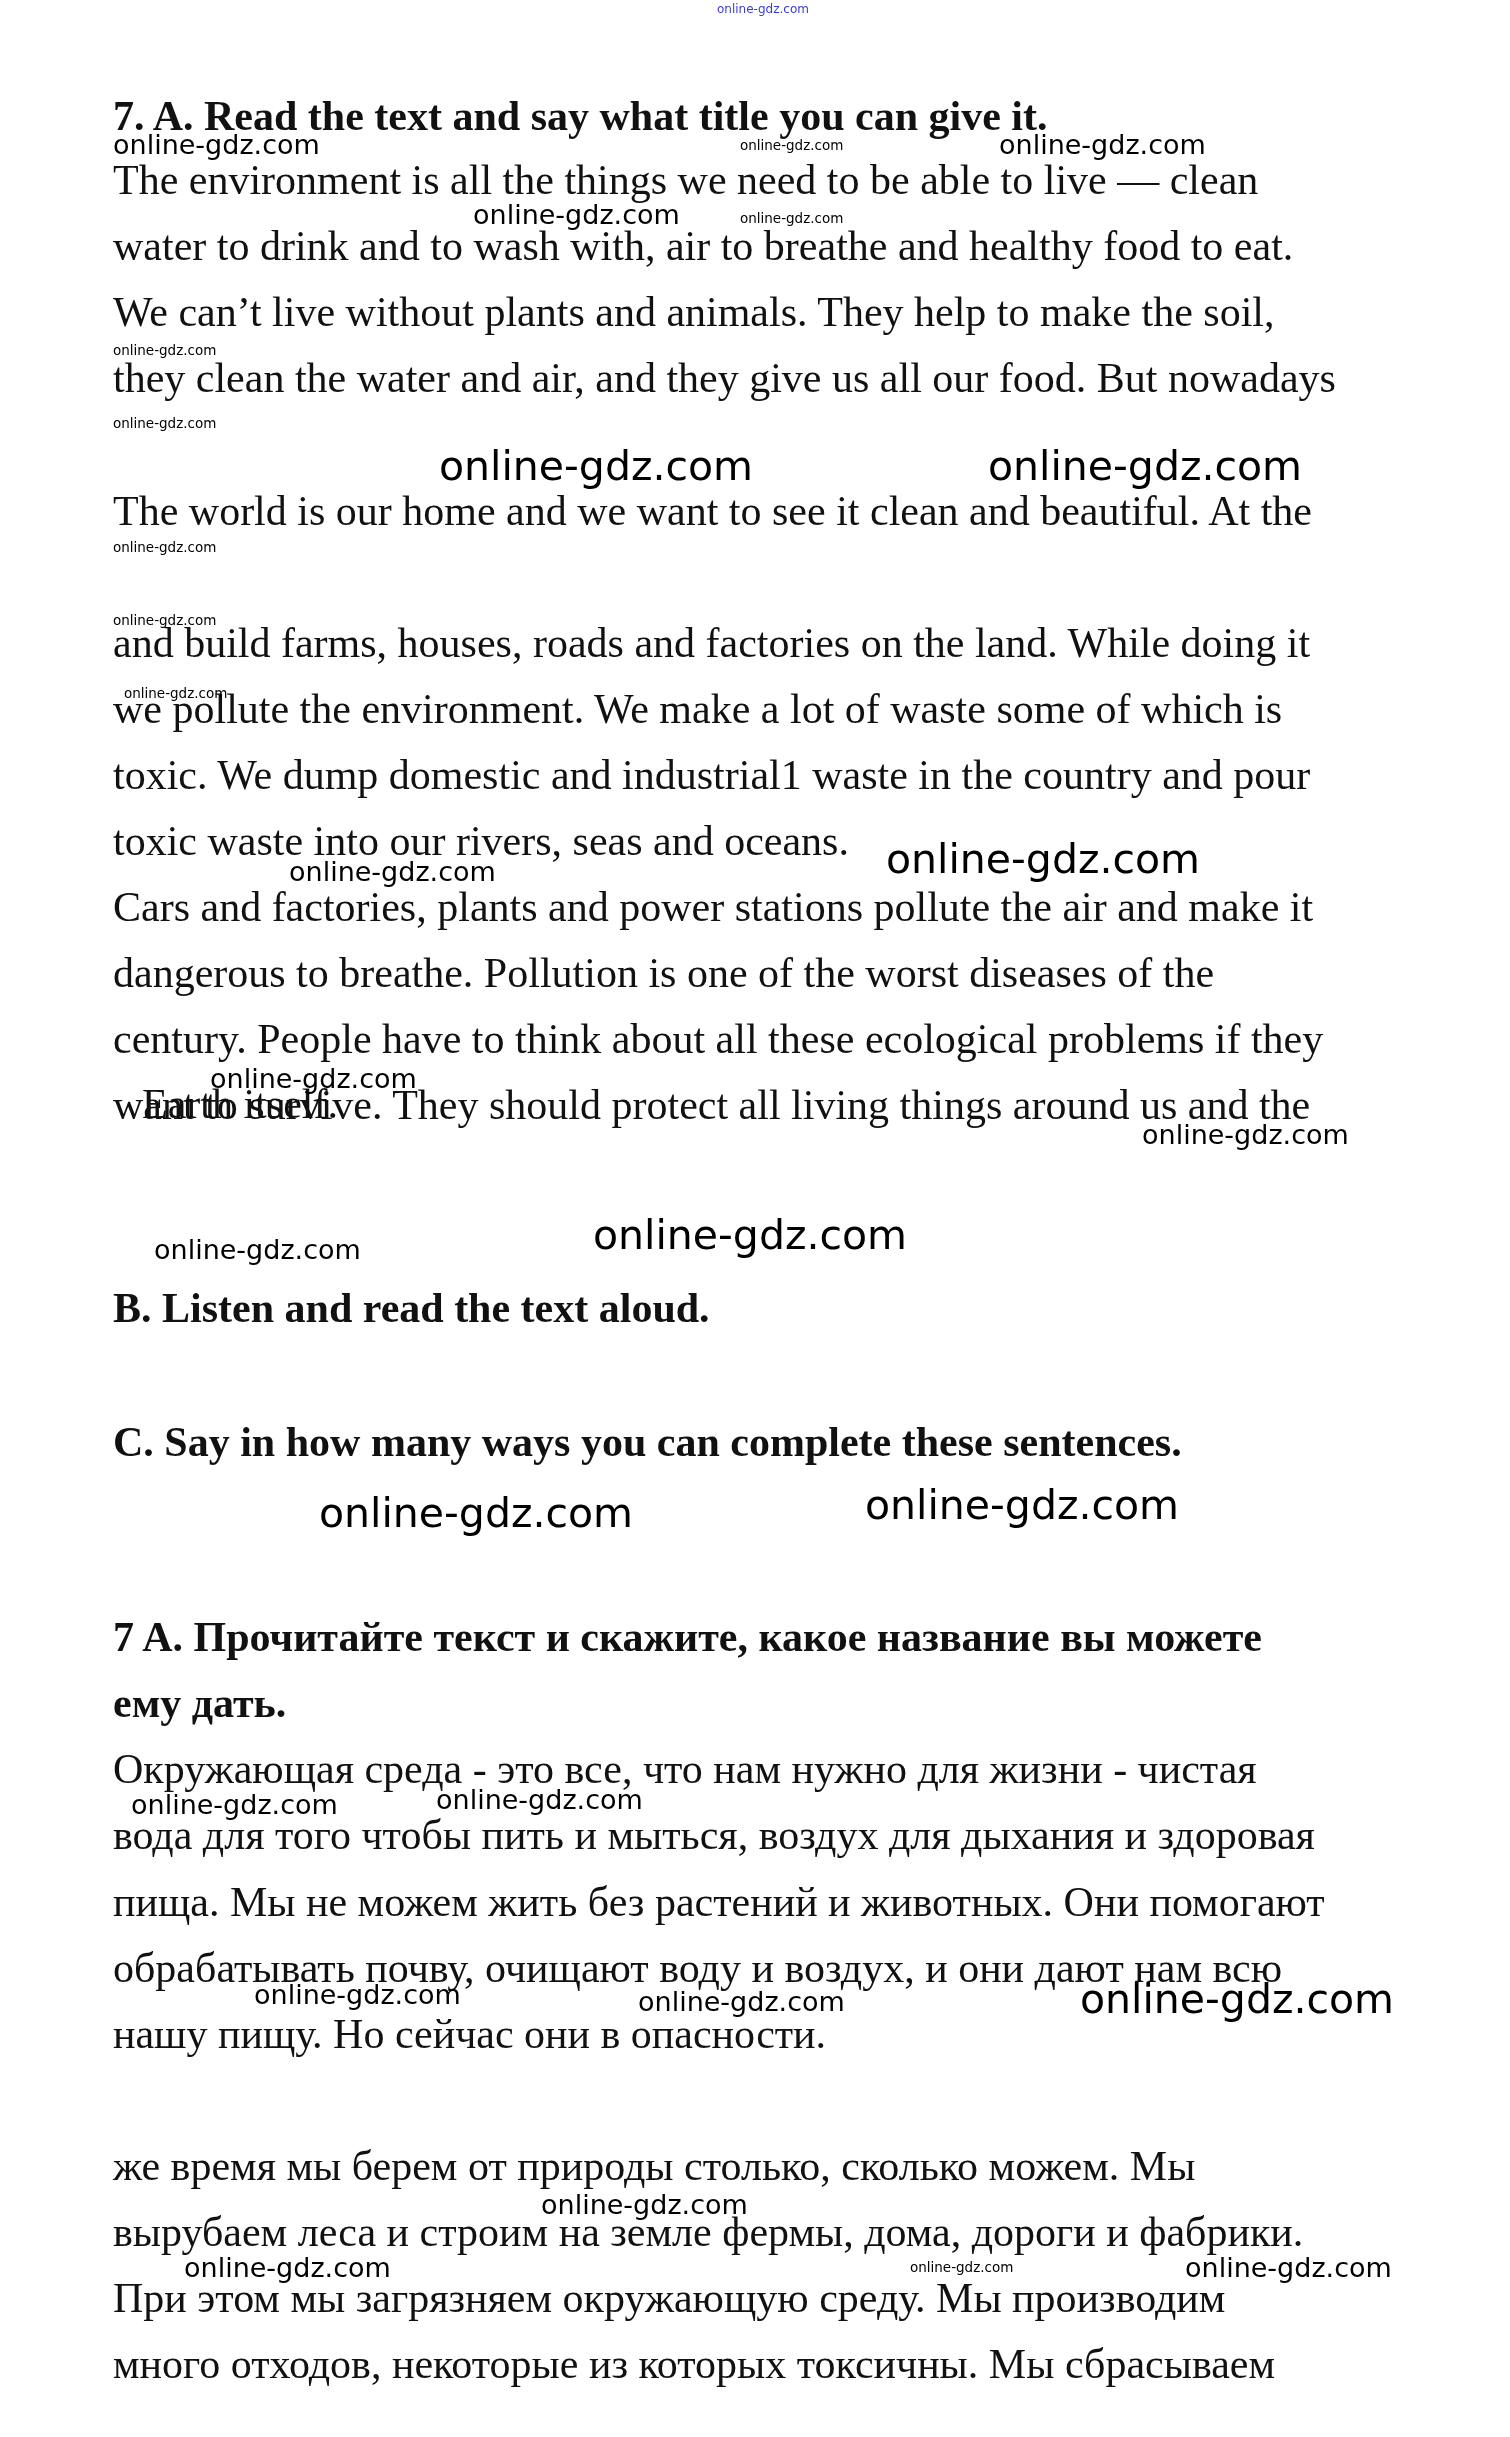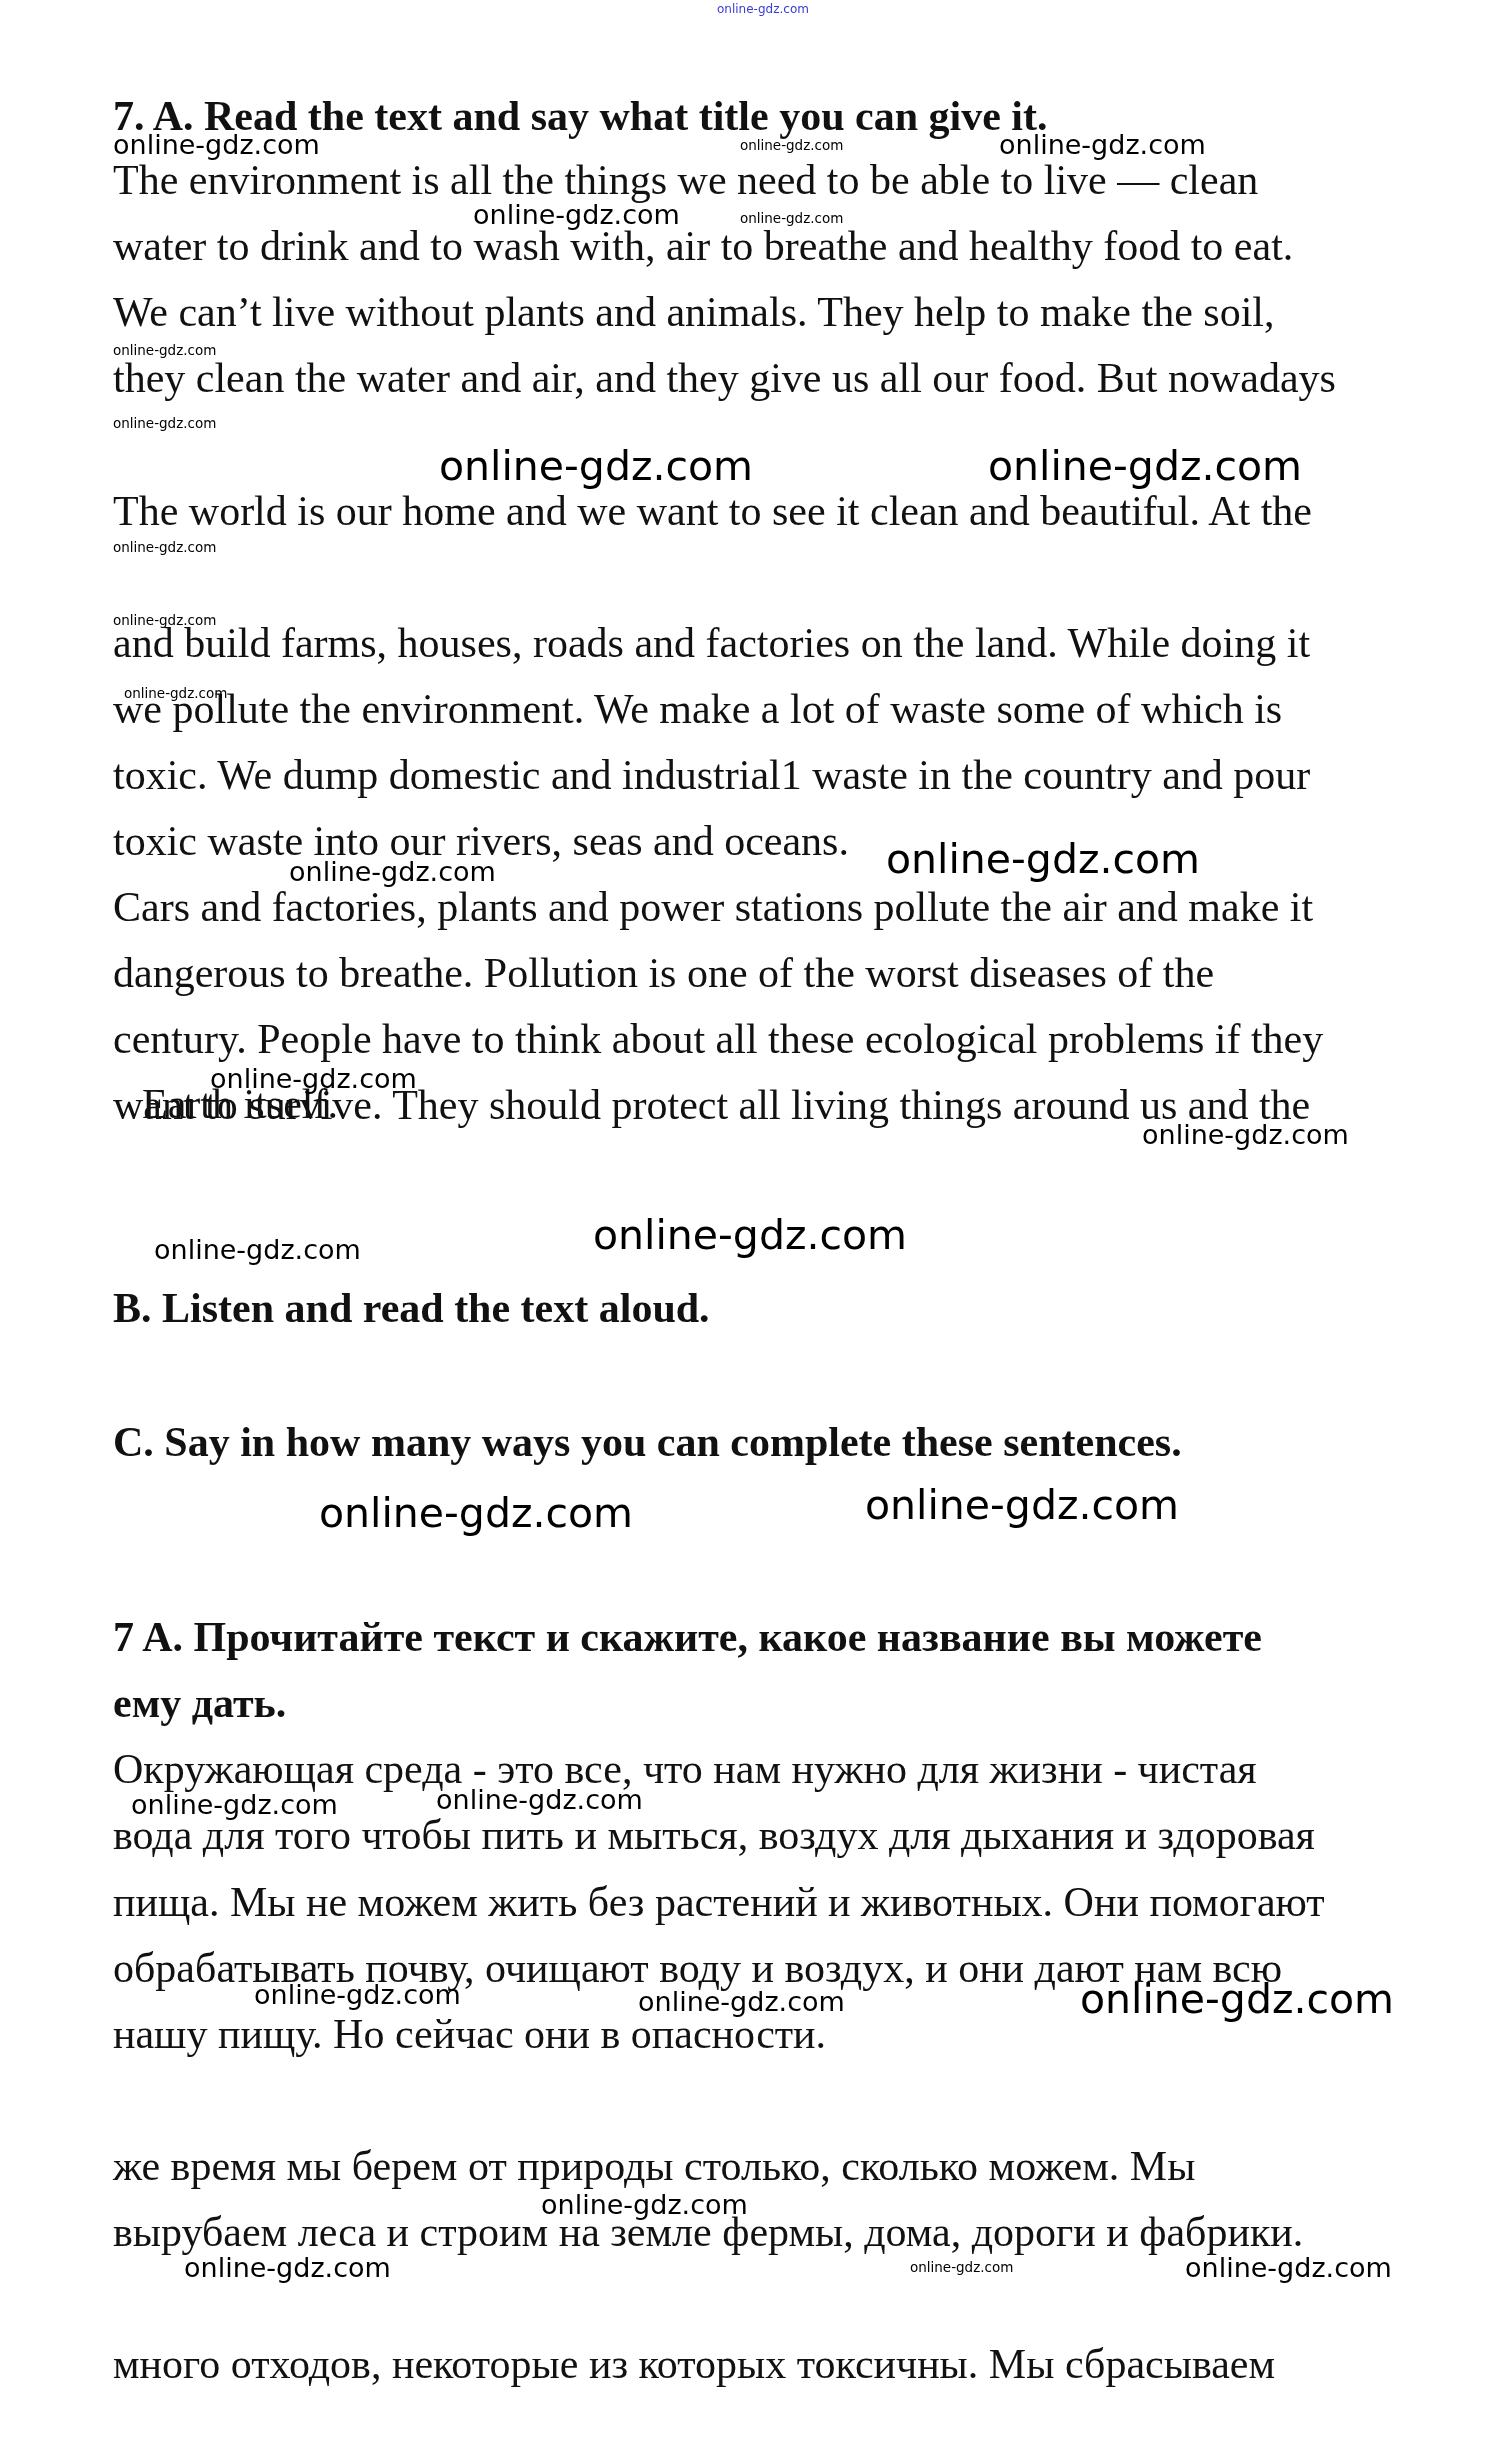--- a/index.html
+++ b/index.html
@@ -49,20 +49,21 @@
   <div class="line bold" style="top:1613px;">7 A. Прочитайте текст и скажите, какое название вы можете</div>
   <div class="line bold" style="top:1679px;">ему дать.</div>
 
   <div class="line" style="top:1745px;">Окружающая среда - это все, что нам нужно для жизни - чистая</div>
   <div class="line" style="top:1811px;">вода для того чтобы пить и мыться, воздух для дыхания и здоровая</div>
   <div class="line" style="top:1878px;">пища. Мы не можем жить без растений и животных. Они помогают</div>
   <div class="line" style="top:1944px;">обрабатывать почву, очищают воду и воздух, и они дают нам всю</div>
   <div class="line" style="top:2010px;">нашу пищу. Но сейчас они в опасности.</div>
   <div class="line" style="top:2142px;">же время мы берем от природы столько, сколько можем. Мы</div>
   <div class="line" style="top:2208px;">вырубаем леса и строим на земле фермы, дома, дороги и фабрики.</div>
+  <div class="line" style="top:2274px;">При этом мы загрязняем окружающую среду. Мы производим</div>
   <div class="line" style="top:2340px;">много отходов, некоторые из которых токсичны. Мы сбрасываем</div>
 
   <div class="wm m" style="left:113px;top:129px;">online-gdz.com</div>
   <div class="wm s" style="left:740px;top:137px;">online-gdz.com</div>
   <div class="wm m" style="left:999px;top:129px;">online-gdz.com</div>
   <div class="wm m" style="left:473px;top:199px;">online-gdz.com</div>
   <div class="wm s" style="left:740px;top:210px;">online-gdz.com</div>
   <div class="wm s" style="left:113px;top:342px;">online-gdz.com</div>
   <div class="wm s" style="left:113px;top:415px;">online-gdz.com</div>
   <div class="wm l" style="left:439px;top:442px;">online-gdz.com</div>

